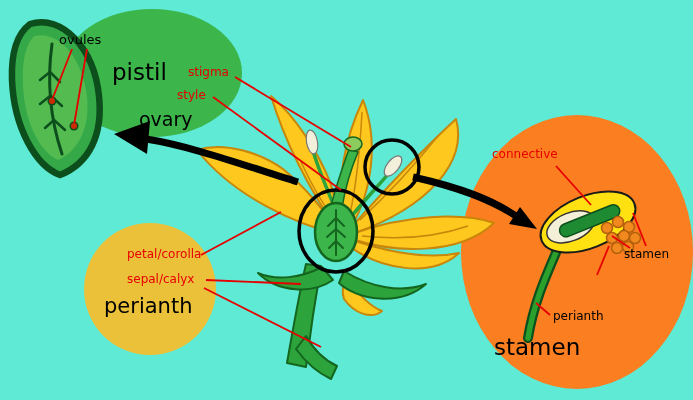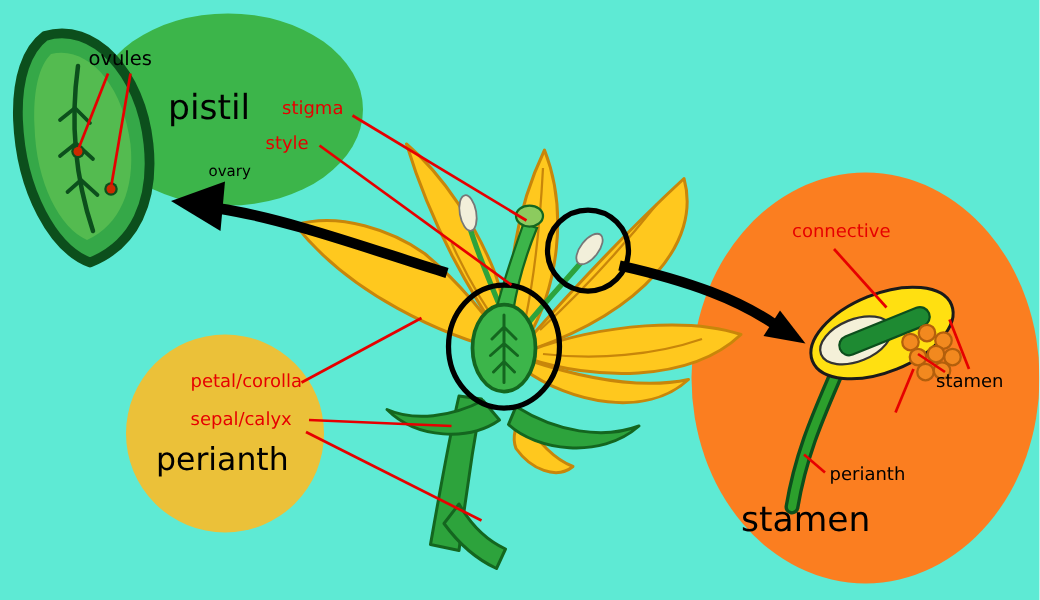--- a/index.html
+++ b/index.html
@@ -1,21 +1,21 @@
 <!DOCTYPE html>
 <html><head>
 <meta charset="utf-8">
 <style>
   html,body{margin:0;padding:0;background:#fff;}
   #stage{position:relative;width:693px;height:400px;background:#5eead4;overflow:hidden;
          font-family:"DejaVu Sans",sans-serif;}
   #stage svg{position:absolute;left:0;top:0;display:block;}
   .lbl{position:absolute;white-space:nowrap;color:#000;line-height:1.15;}
   .lbl.red{color:#e60000;}
-  .fs13{font-size:13px;} .fs14{font-size:12px;} .fs15{font-size:10px;}
+  .fs13{font-size:13px;} .fs14{font-size:12px;} .fs15{font-size:19px;}
   .fs21{font-size:21px;} .fs23{font-size:23px;}
 </style>
 </head>
 <body>
 
 <div id="stage">
   <svg width="693" height="400" viewBox="0 0 693 400">
 
     <ellipse cx="152" cy="73" rx="90" ry="64" fill="#3CB54A"></ellipse>
 
@@ -120,17 +120,17 @@
   <div class="lbl fs13" style="left:59px;top:33px">ovules</div>
   <div class="lbl fs23" style="left:112px;top:59px">pistil</div>
   <div class="lbl fs14 red" style="left:188px;top:66px">stigma</div>
   <div class="lbl fs14 red" style="left:177px;top:89px">style</div>
   <div class="lbl fs15" style="left:139px;top:109px">ovary</div>
 
   <div class="lbl fs14 red" style="left:127px;top:248px">petal/corolla</div>
   <div class="lbl fs21" style="left:104px;top:294px">perianth</div>
   <div class="lbl fs14 red" style="left:127px;top:273px">sepal/calyx</div>
 
-  <div class="lbl fs14 red" style="left:528px;top:148px">connective</div>
+  <div class="lbl fs14 red" style="left:492px;top:148px">connective</div>
   <div class="lbl fs14" style="left:624px;top:248px">stamen</div>
   <div class="lbl fs14" style="left:553px;top:310px">perianth</div>
   <div class="lbl fs23" style="left:494px;top:334px">stamen</div>
 </div>
 
 </body></html>

